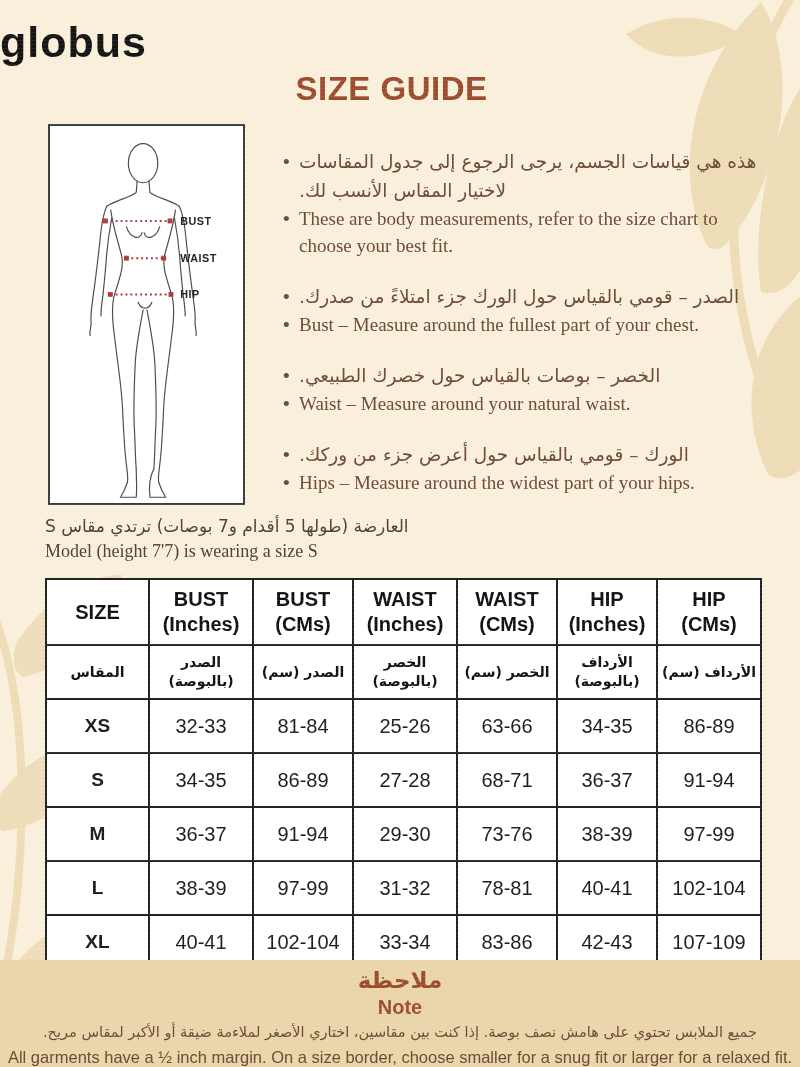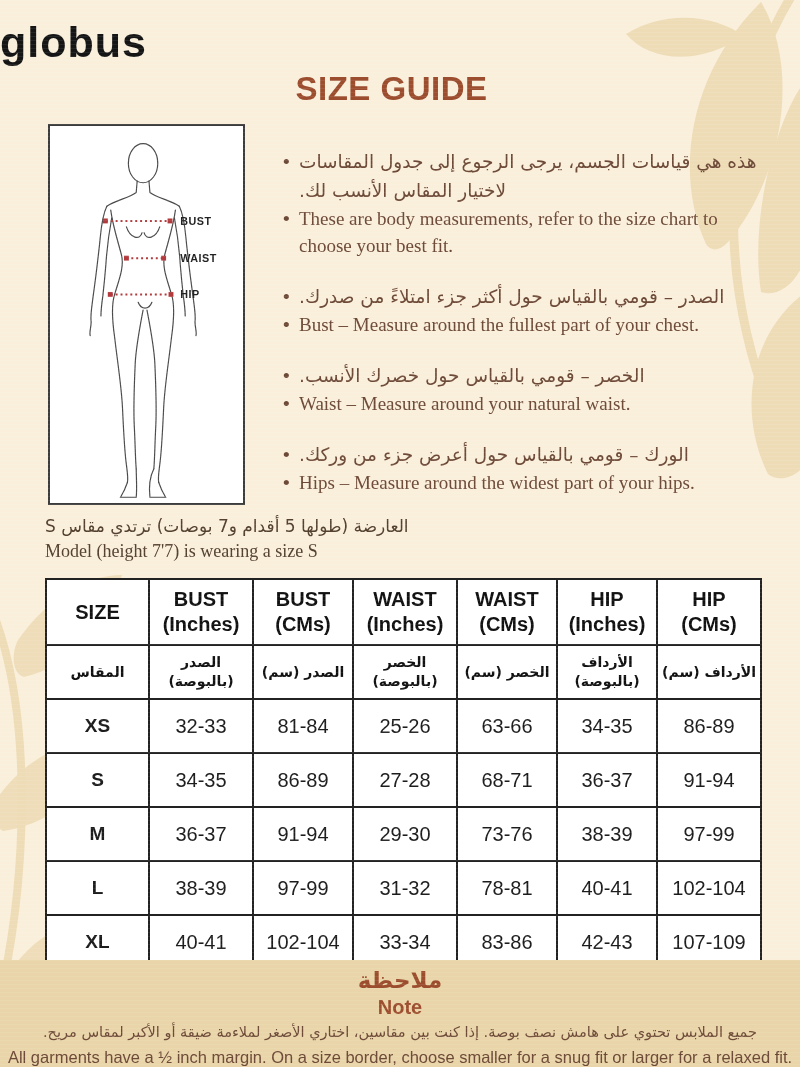--- a/index.html
+++ b/index.html
@@ -162,31 +162,31 @@
         <span class="txt ar-txt">هذه هي قياسات الجسم، يرجى الرجوع إلى جدول المقاسات لاختيار المقاس الأنسب لك.</span>
       </div>
     <div class="line en-line">
         <span class="dot">•</span>
         <span class="txt en-txt">These are body measurements, refer to the size chart to choose your best fit.</span>
       </div>
   </div>
   <div class="group">
     <div class="line ar-line">
         <span class="dot">•</span>
-        <span class="txt ar-txt">الصدر – قومي بالقياس حول أكثر جزء امتلاءً من صدرك.</span>
+        <span class="txt ar-txt">الصدر – قومي بالقياس حول الورك جزء امتلاءً من صدرك.</span>
       </div>
     <div class="line en-line">
         <span class="dot">•</span>
         <span class="txt en-txt">Bust – Measure around the fullest part of your chest.</span>
       </div>
   </div>
   <div class="group">
     <div class="line ar-line">
         <span class="dot">•</span>
-        <span class="txt ar-txt">الخصر – قومي بالقياس حول خصرك الأنسب.</span>
+        <span class="txt ar-txt">الخصر – بوصات بالقياس حول خصرك الطبيعي.</span>
       </div>
     <div class="line en-line">
         <span class="dot">•</span>
         <span class="txt en-txt">Waist – Measure around your natural waist.</span>
       </div>
   </div>
   <div class="group">
     <div class="line ar-line">
         <span class="dot">•</span>
         <span class="txt ar-txt">الورك – قومي بالقياس حول أعرض جزء من وركك.</span>

